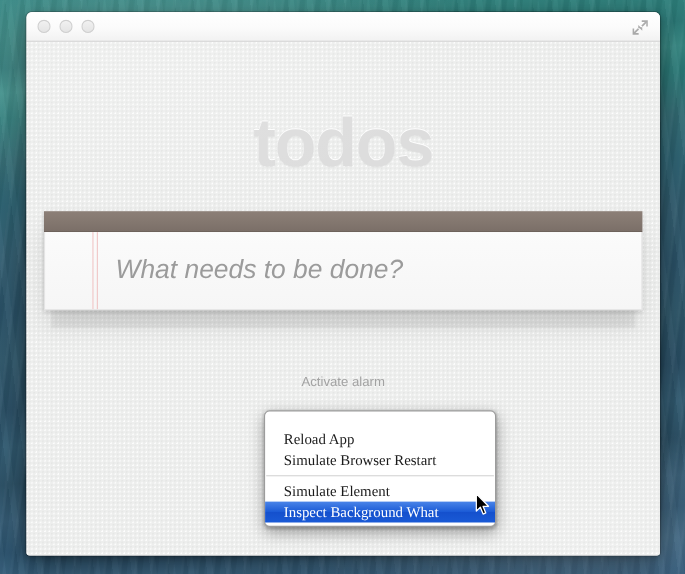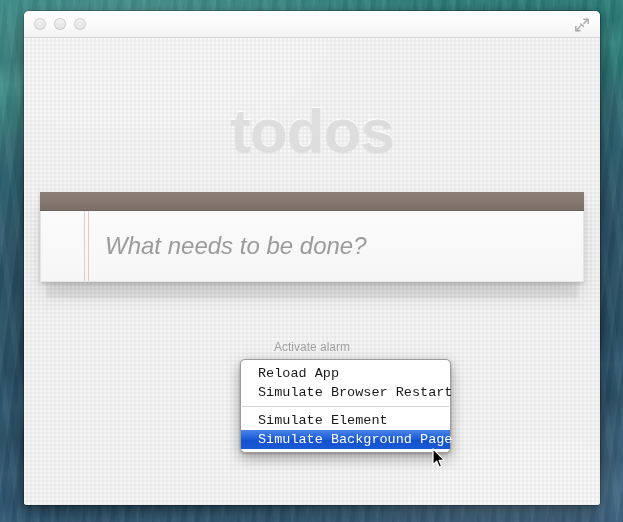--- a/index.html
+++ b/index.html
@@ -198,29 +198,29 @@
     text-align: center;
     font-size: 12px;
     color: #a2a2a2;
     user-select: none;
   }
 
   
   #context-menu {
     position: absolute;
     left: 216px;
-    top: 321px;
+    top: 335px;
     width: 209px;
     background: #ffffff;
     border: 1px solid #9c9c9c;
     border-radius: 5px;
     box-shadow: 0 5px 14px rgba(0,0,0,0.34), 0 1px 3px rgba(0,0,0,0.22);
-    padding: 4px 0 3px 0;
+    padding: 16px 0 3px 0;
     z-index: 50;
-    font-family: Liberation Mono, monospace;
+    font-family: Liberation Serif, serif;
   }
   .menu-item {
     height: 19px;
     line-height: 19px;
     padding: 0 10px 0 17px;
     font-size: 13.5px;
     color: #1b1b1b;
     white-space: nowrap;
     cursor: default;
   }
@@ -283,21 +283,21 @@
         </div>
       </div>
 
       <div id="activate-alarm">Activate alarm</div>
 
       <div id="context-menu">
         <div class="menu-item">Reload App</div>
         <div class="menu-item">Simulate Browser Restart</div>
         <div class="menu-sep"></div>
         <div class="menu-item">Simulate Element</div>
-        <div class="menu-item selected">Simulate Background Page</div>
+        <div class="menu-item selected">Inspect Background What</div>
       </div>
 
       <div id="cursor">
         <svg width="14" height="21" viewBox="0 0 14 21" aria-hidden="true">
           <path d="M1 0.8 L1 16.6 L4.7 13.2 L7.2 19.3 L9.6 18.3 L7.2 12.4 L12.1 12.2 Z" fill="#000000" stroke="#ffffff" stroke-width="1.2" stroke-linejoin="round"></path>
         </svg>
       </div>
 
     </div>
   </div>

